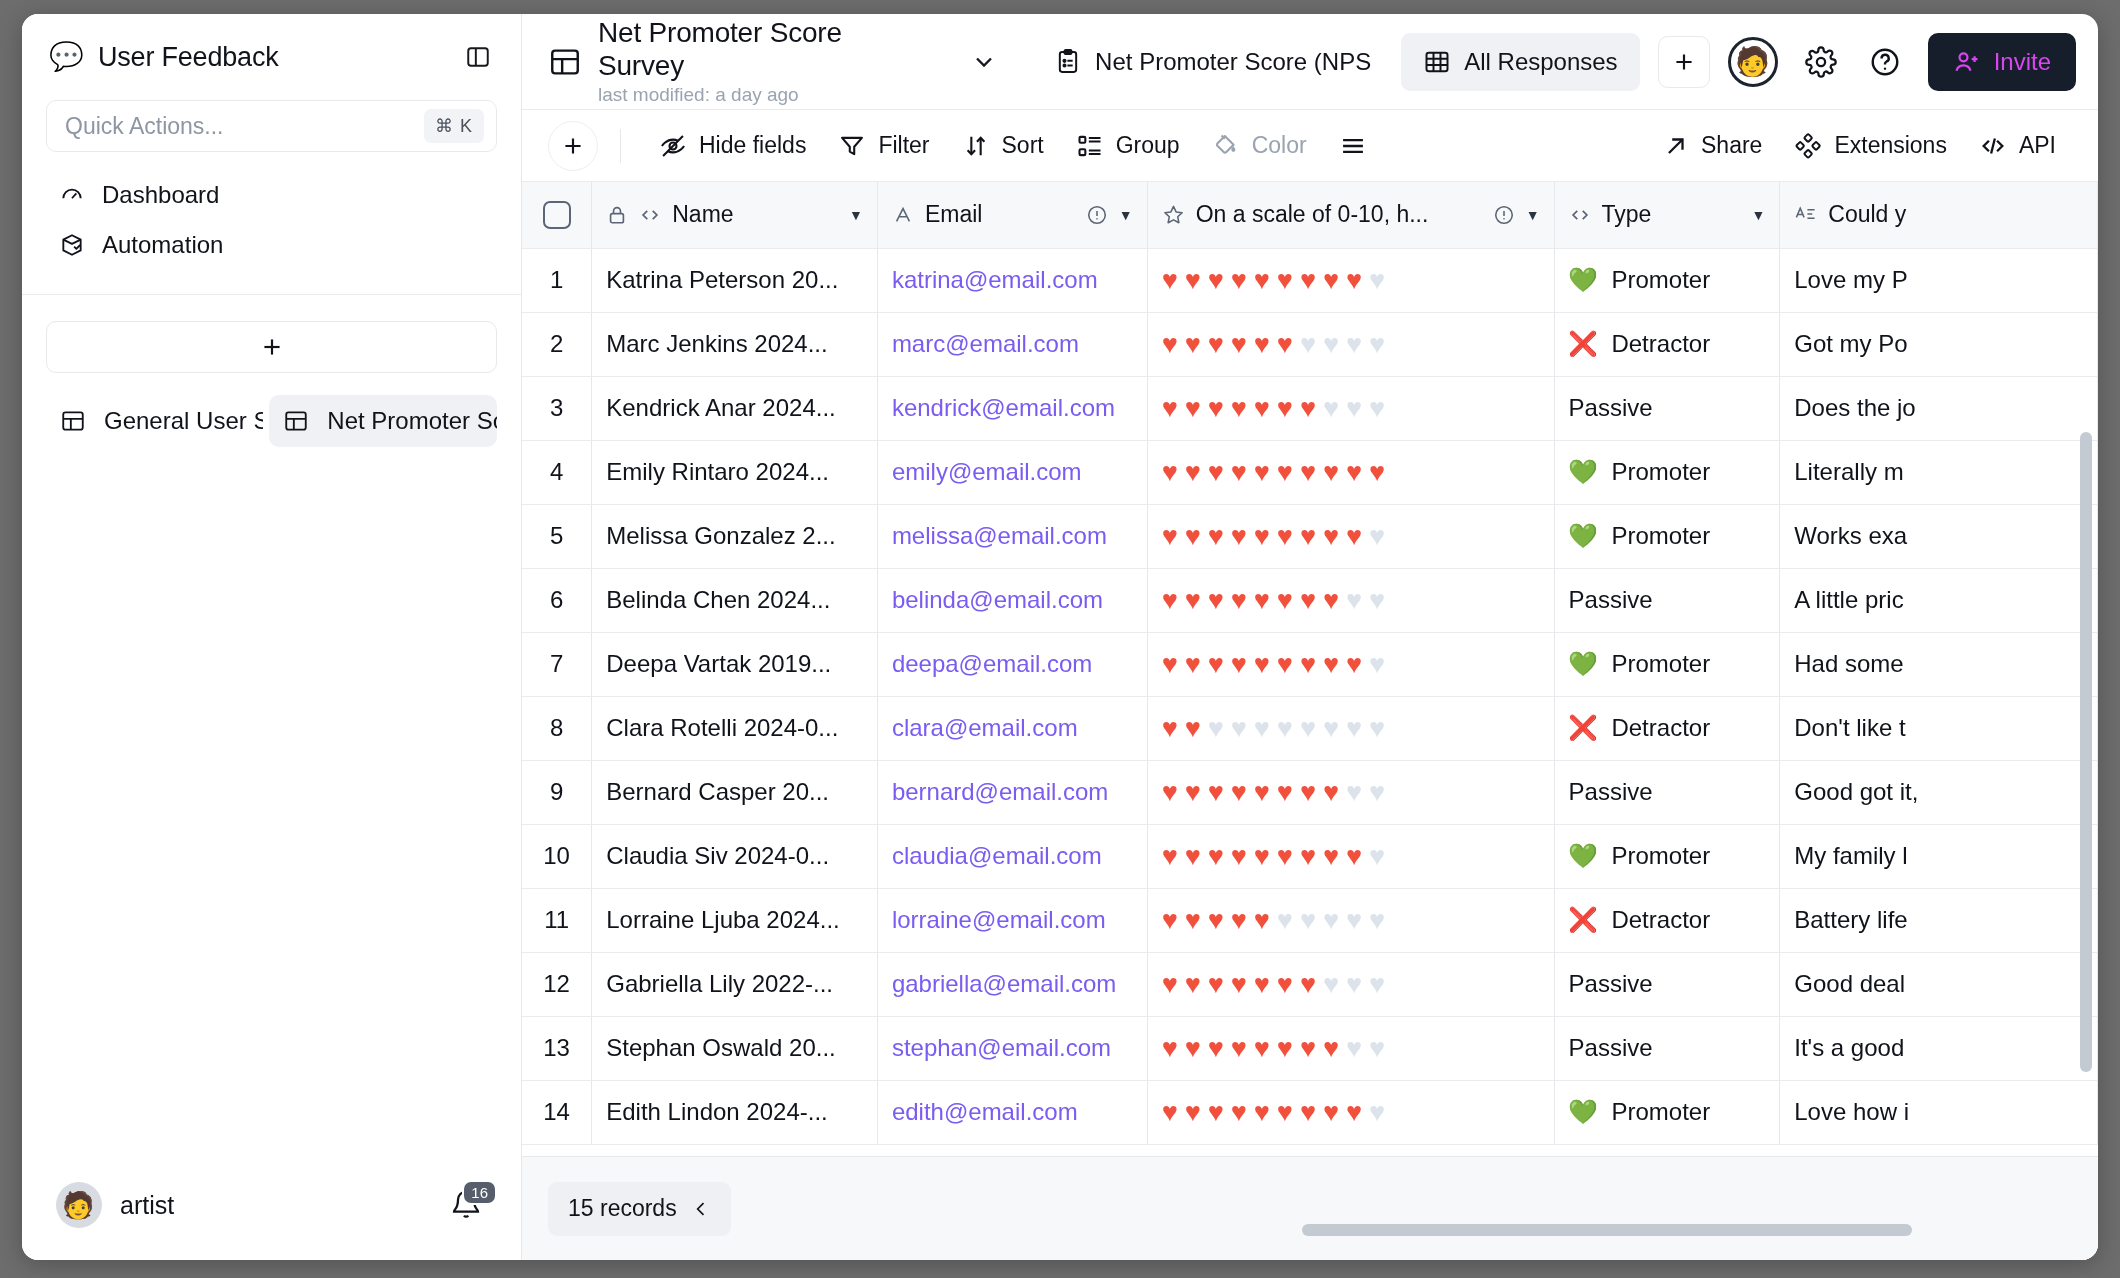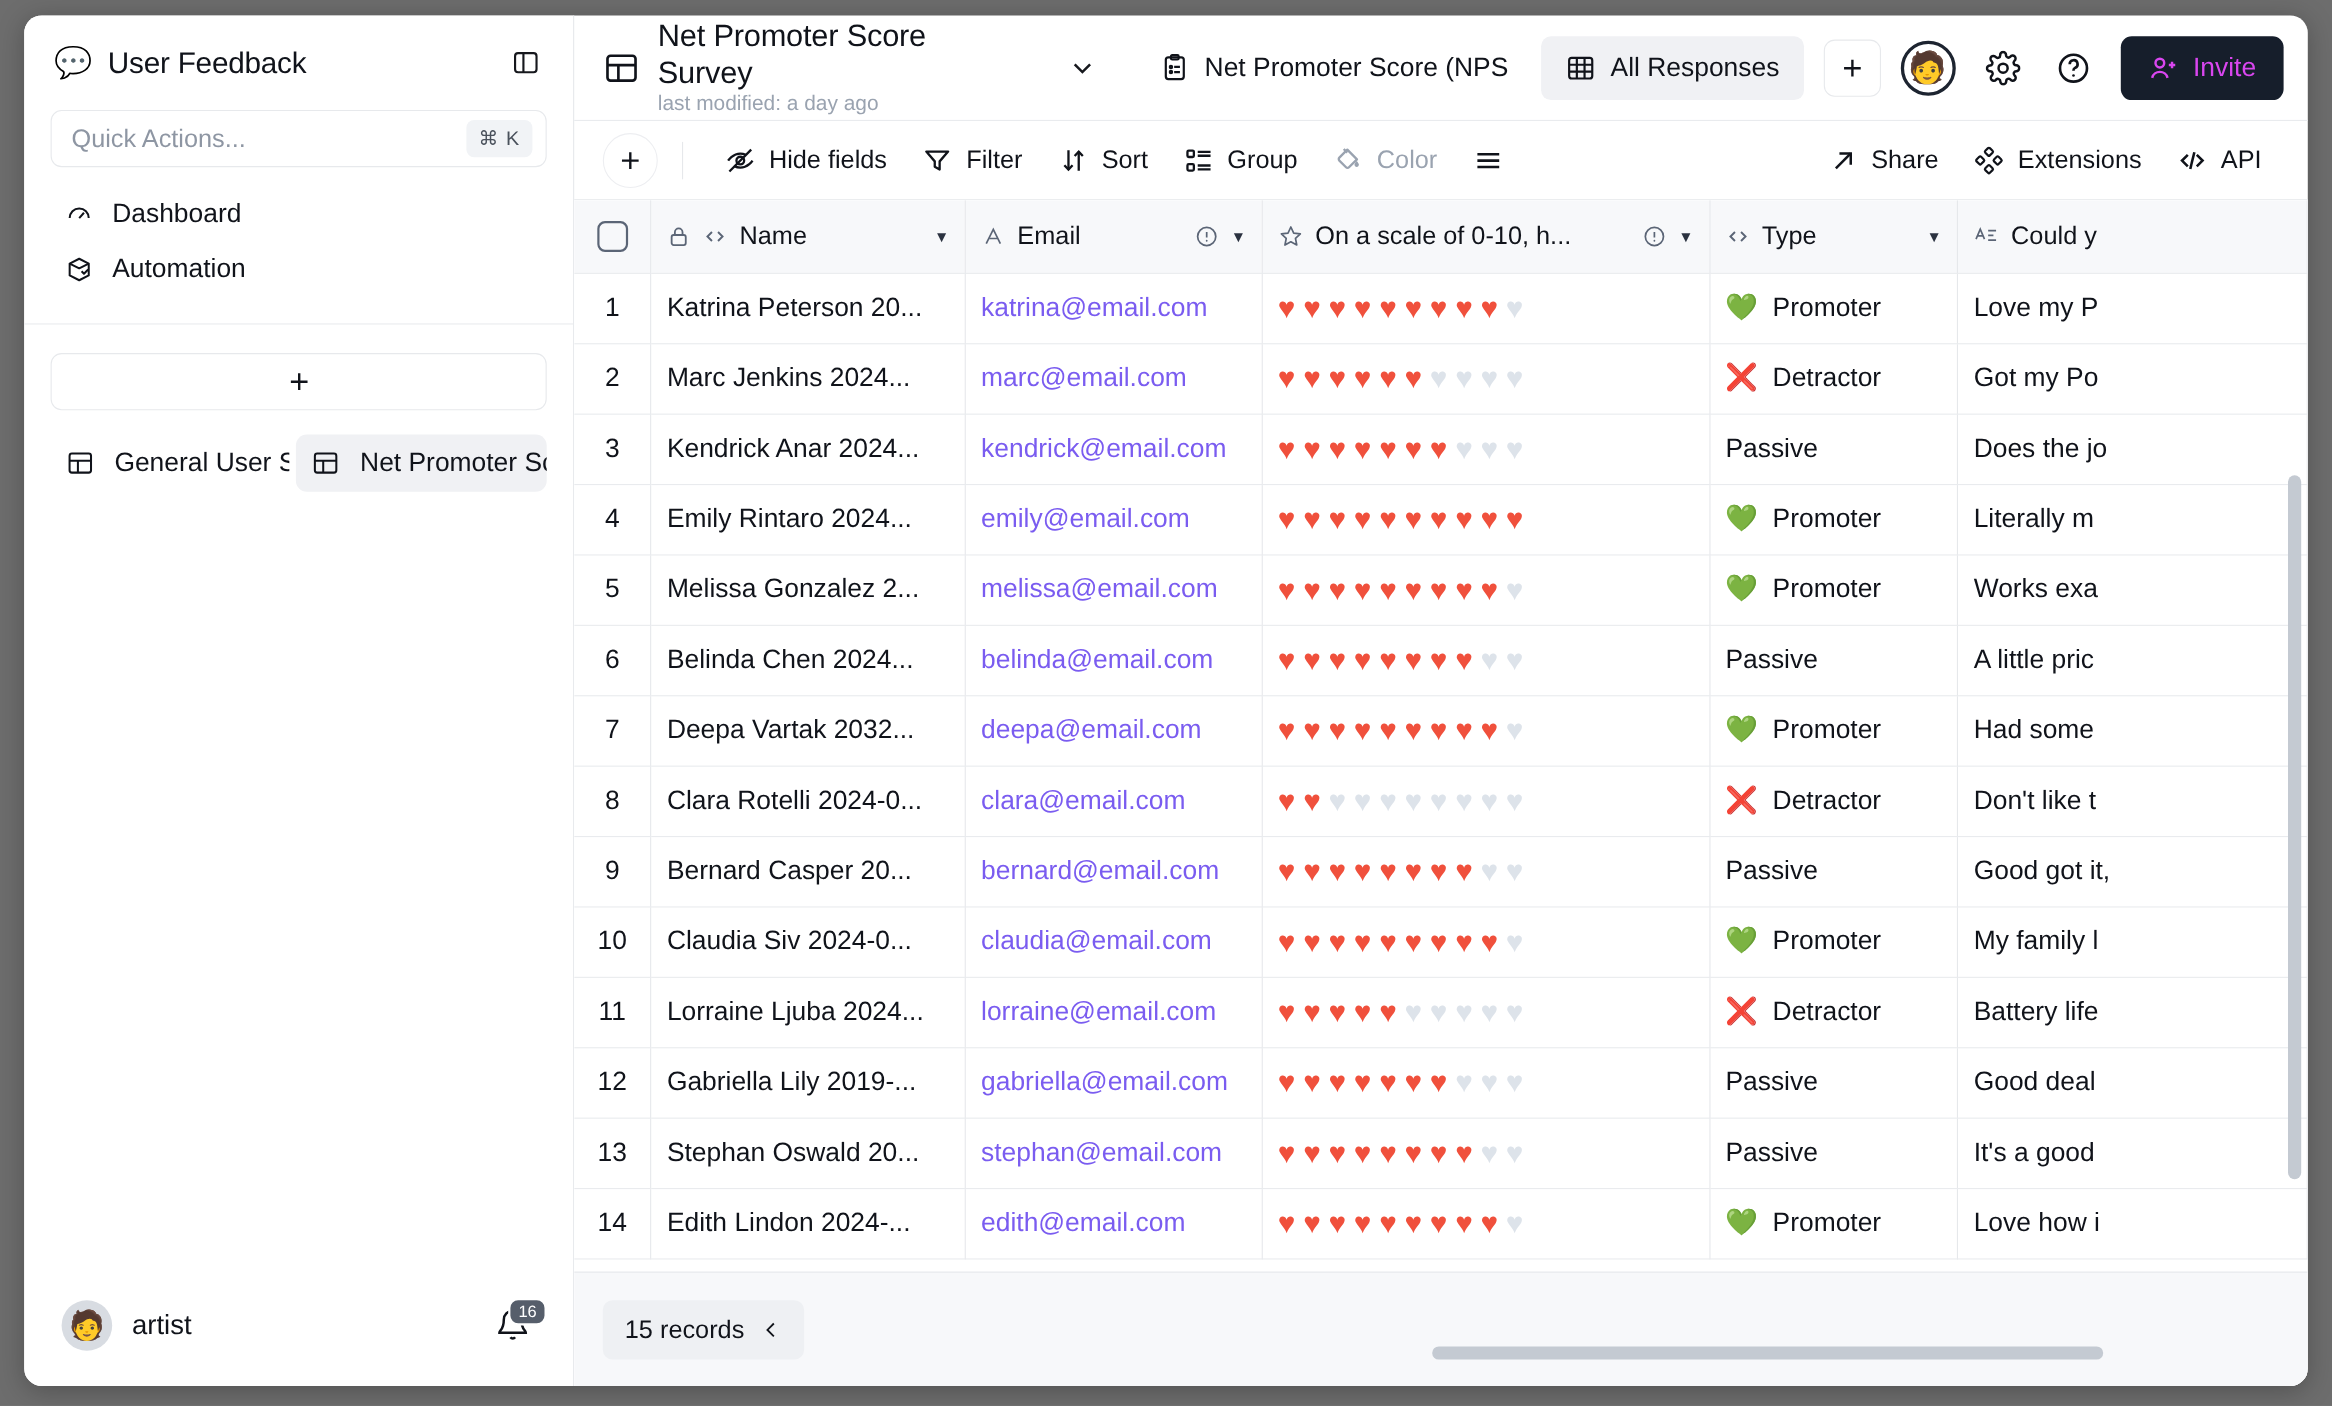--- a/index.html
+++ b/index.html
@@ -806,21 +806,21 @@
               </td>
               <td>
                 <div class="typecell">
                   <span>Passive</span>
                 </div>
               </td>
               <td>A little pric</td>
             </tr>
             <tr>
               <td class="rownum">7</td>
-              <td>Deepa Vartak 2032...</td>
+              <td>Deepa Vartak 2019...</td>
               <td class="email"><a href="#">deepa@email.com</a></td>
               <td>
                 <div class="hearts">
                   <span class="heart">♥</span>
                   <span class="heart">♥</span>
                   <span class="heart">♥</span>
                   <span class="heart">♥</span>
                   <span class="heart">♥</span>
                   <span class="heart">♥</span>
                   <span class="heart">♥</span>
@@ -935,21 +935,21 @@
               <td>
                 <div class="typecell">
                   <span class="typeglyph">❌</span>
                   <span>Detractor</span>
                 </div>
               </td>
               <td>Battery life</td>
             </tr>
             <tr>
               <td class="rownum">12</td>
-              <td>Gabriella Lily 2019-...</td>
+              <td>Gabriella Lily 2022-...</td>
               <td class="email"><a href="#">gabriella@email.com</a></td>
               <td>
                 <div class="hearts">
                   <span class="heart">♥</span>
                   <span class="heart">♥</span>
                   <span class="heart">♥</span>
                   <span class="heart">♥</span>
                   <span class="heart">♥</span>
                   <span class="heart">♥</span>
                   <span class="heart">♥</span>

